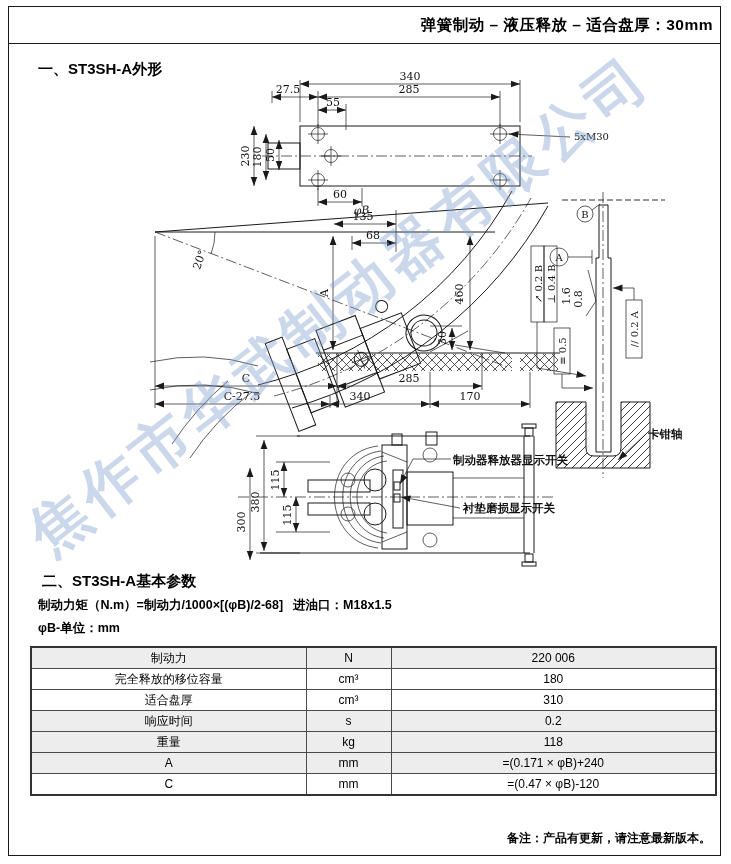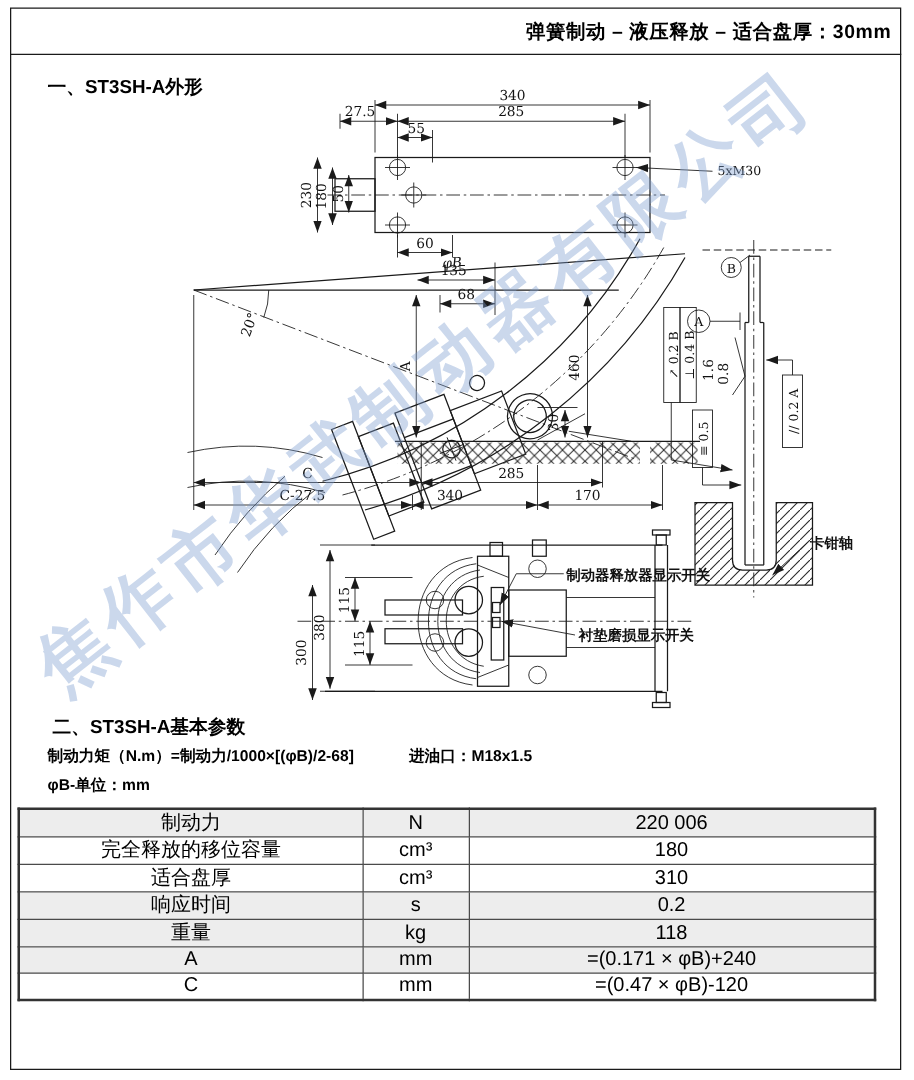--- a/index.html
+++ b/index.html
@@ -6,36 +6,36 @@
   .page{position:relative;width:729px;height:864px;background:#fff;overflow:hidden;
         font-family:"Liberation Sans",sans-serif;color:#000;}
   .page-border{position:absolute;left:8px;top:6px;width:711px;height:848px;
         border:1.5px solid #1a1a1a;}
   .header-title{position:absolute;right:16px;top:15px;font-size:15.5px;font-weight:bold;letter-spacing:.5px;}
   .header-rule{position:absolute;left:8px;top:43px;width:713px;border-top:1.5px solid #1a1a1a;}
   .sec-title{position:absolute;font-size:15px;font-weight:bold;text-align:center;}
   .s1{left:38px;top:60px;}
   .s2{left:30px;top:572px;margin-left:12px;}
   .formula{position:absolute;left:38px;top:597px;font-size:12.5px;font-weight:600;}
-  .formula .inlet{margin-left:44px;}
+  .formula .inlet{margin-left:10px;}
   .unitnote{position:absolute;left:38px;top:620px;font-size:12.5px;font-weight:600;}
   .watermark{position:absolute;left:55px;top:505px;height:60px;font-size:58px;line-height:60px;
         letter-spacing:6px;white-space:nowrap;color:rgba(125,158,208,.40);font-weight:bold;
         transform:rotate(-38deg);transform-origin:0 100%;pointer-events:none;z-index:3;
         font-family:"DejaVu Serif",serif;}
   svg.draw{position:absolute;left:0;top:0;width:731px;height:864px;z-index:2;}
   svg .ln{stroke:#1a1a1a;stroke-width:1;fill:none;}
   svg .tn{stroke:#1a1a1a;stroke-width:.7;fill:none;}
   svg .cl{stroke:#1a1a1a;stroke-width:.7;stroke-dasharray:11 3 2 3;fill:none;}
   svg .dsh{stroke:#1a1a1a;stroke-width:.9;stroke-dasharray:6 3;fill:none;}
   svg text{font-family:"DejaVu Serif",serif;font-size:11px;fill:#111;text-anchor:middle;}
   svg text.cjk{font-family:"Liberation Sans",sans-serif;font-size:11.5px;font-weight:bold;text-anchor:start;}
   svg text.sm{font-size:10px;}
-  .ptable{position:absolute;left:14px;top:646px;width:685px;border-collapse:collapse;
-        border:2px solid #333;font-size:16px;table-layout:fixed;}
+  .ptable{position:absolute;left:30px;top:646px;width:685px;border-collapse:collapse;
+        border:2px solid #333;font-size:12px;table-layout:fixed;}
   .ptable td{border:1px solid #4a4a4a;height:20px;text-align:center;padding:0 4px;overflow:hidden;}
   .ptable tr:nth-child(1),.ptable tr:nth-child(4),
   .ptable tr:nth-child(5),.ptable tr:nth-child(6){background:#ededed;}
   .footer-note{position:absolute;right:18px;top:830px;font-size:12px;font-weight:bold;}
 </style>
 </head>
 <body>
 
 <div class="page">
   <div class="page-border"></div>
@@ -331,13 +331,14 @@
         <td>=(0.171 × φB)+240</td>
       </tr>
       <tr>
         <td>C</td>
         <td>mm</td>
         <td>=(0.47 × φB)-120</td>
       </tr>
     </tbody>
   </table>
 
+  <div class="footer-note">备注：产品有更新，请注意最新版本。</div>
 </div>
 
 </body></html>

